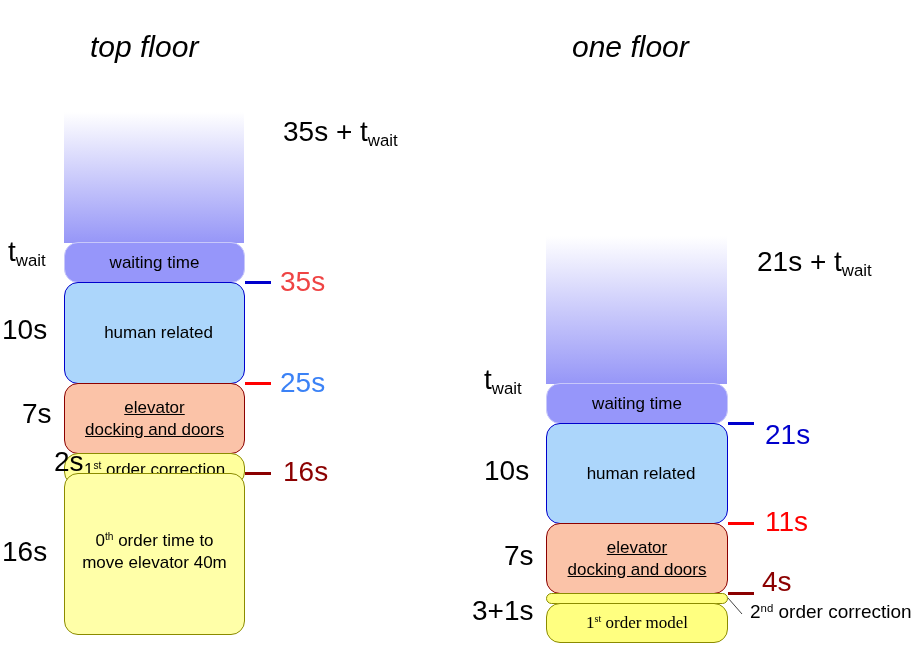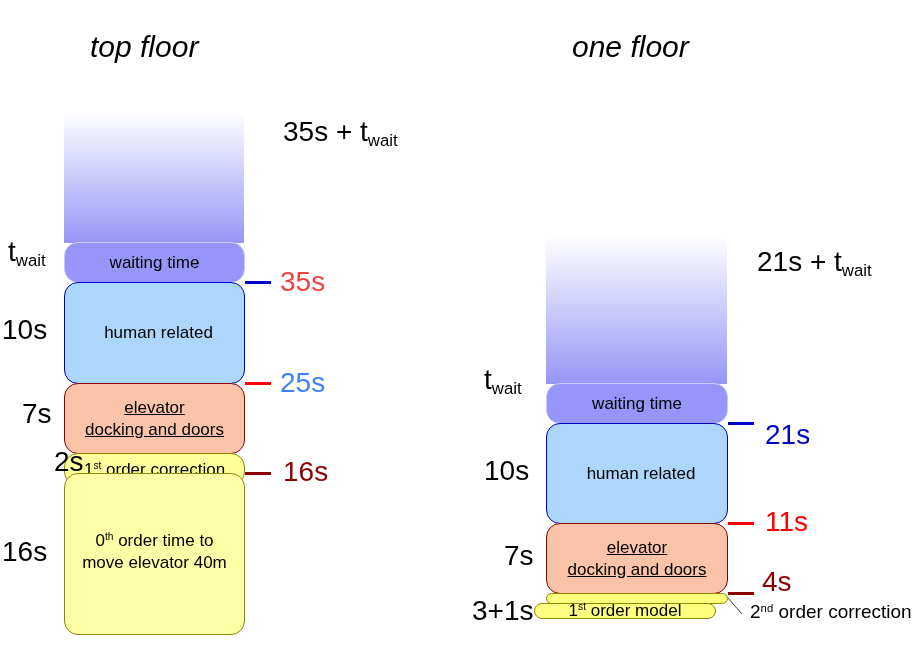--- a/index.html
+++ b/index.html
@@ -58,21 +58,21 @@
 <div class="fade" style="left:546px;top:236px;width:181px;height:148px;"></div>
 <div class="abs total" style="left:757px;top:246px;"><span>21s + </span><span>t</span><sub>wait</sub></div>
 
 <div class="bar wait" style="left:546px;top:383px;width:182px;height:41px;">waiting time</div>
 <div class="bar human" style="left:546px;top:423px;width:182px;height:101px;">human related</div>
 <div class="bar elev" style="left:546px;top:523px;width:182px;height:71px;flex-direction:column;">
     <span>elevator</span>
     <span>docking and doors</span>
   </div>
 <div class="bar yellow2" style="left:546px;top:593px;width:182px;height:11px;"></div>
-<div class="bar yellow2" style="left:534px;top:603px;width:182px;height:16px;">
+<div class="bar yellow2" style="left:546px;top:603px;width:182px;height:40px;font-family:Liberation Serif, serif;">
     <span><span>1</span><sup>st</sup><span> order model</span></span>
   </div>
 
 <div class="side" style="left:484px;top:364px;"><span>t</span><sub>wait</sub></div>
 <div class="side" style="left:484px;top:455px;">10s</div>
 <div class="side" style="left:504px;top:540px;">7s</div>
 <div class="side" style="left:472px;top:595px;">3+1s</div>
 
 <div class="tick" style="left:728px;top:422px;background:#0000cc;"></div>
 <div class="mark" style="left:765px;top:406px;color:#0000cc;margin-top:13px;">21s</div>

